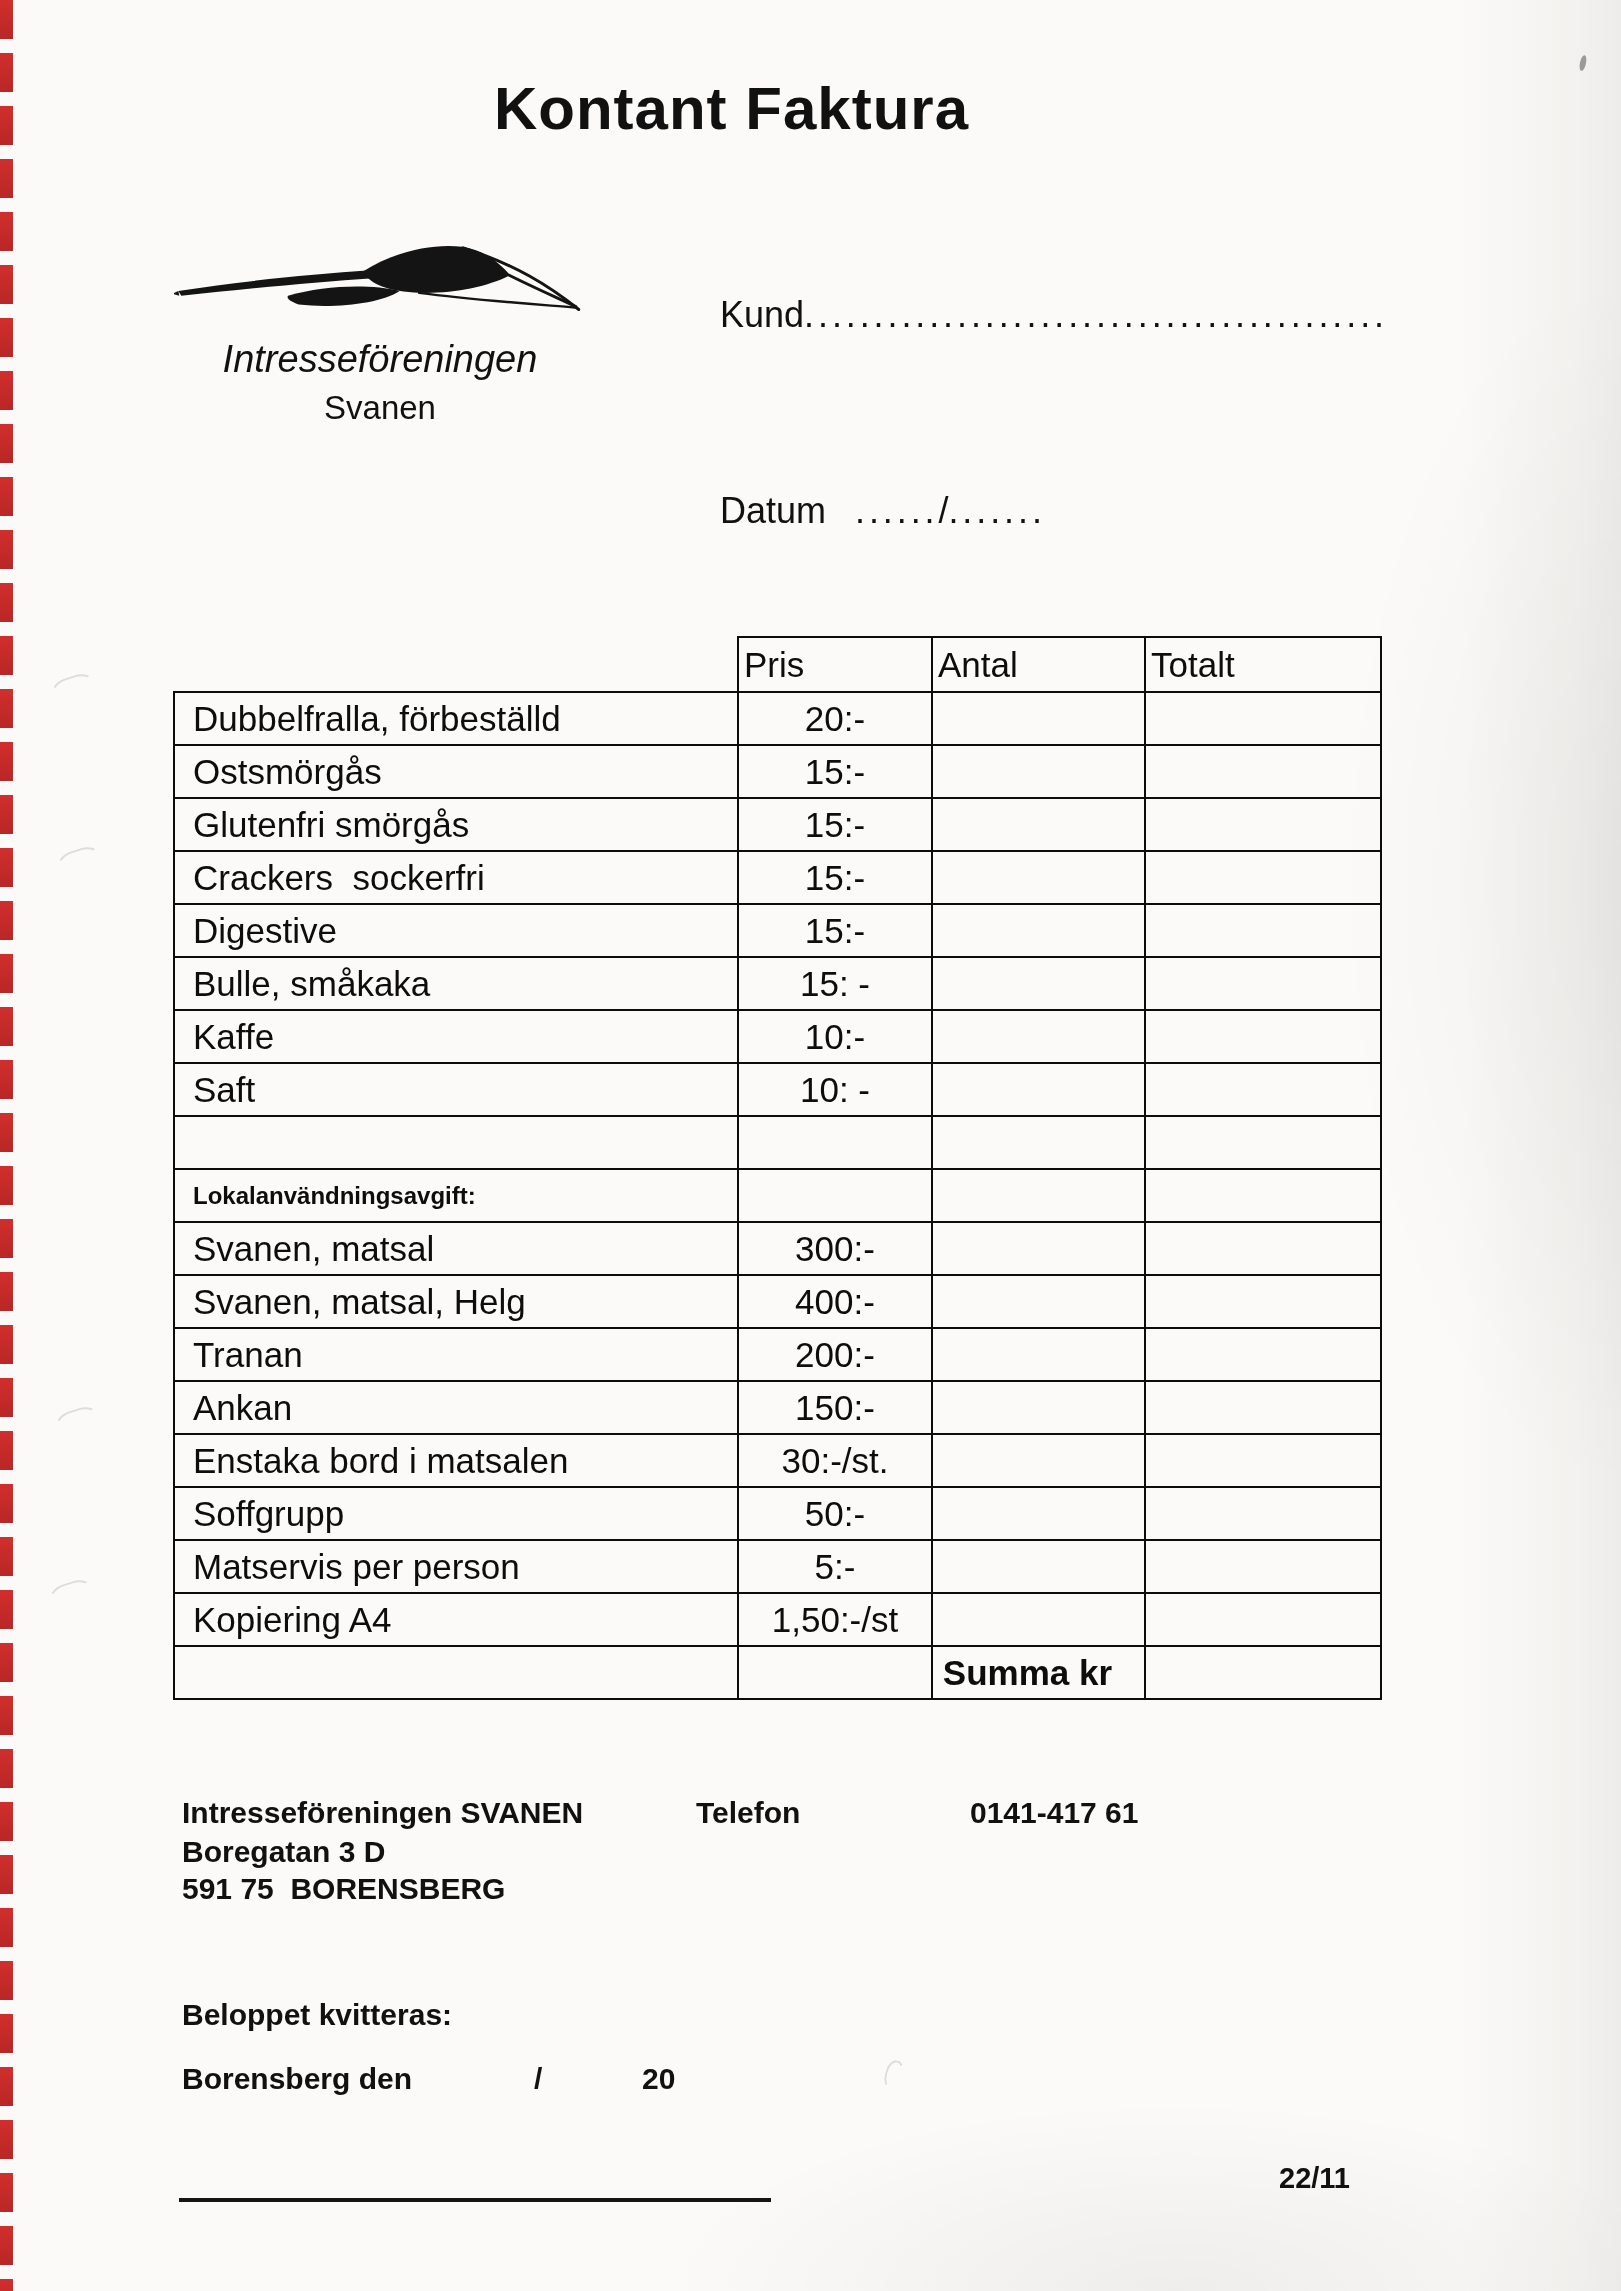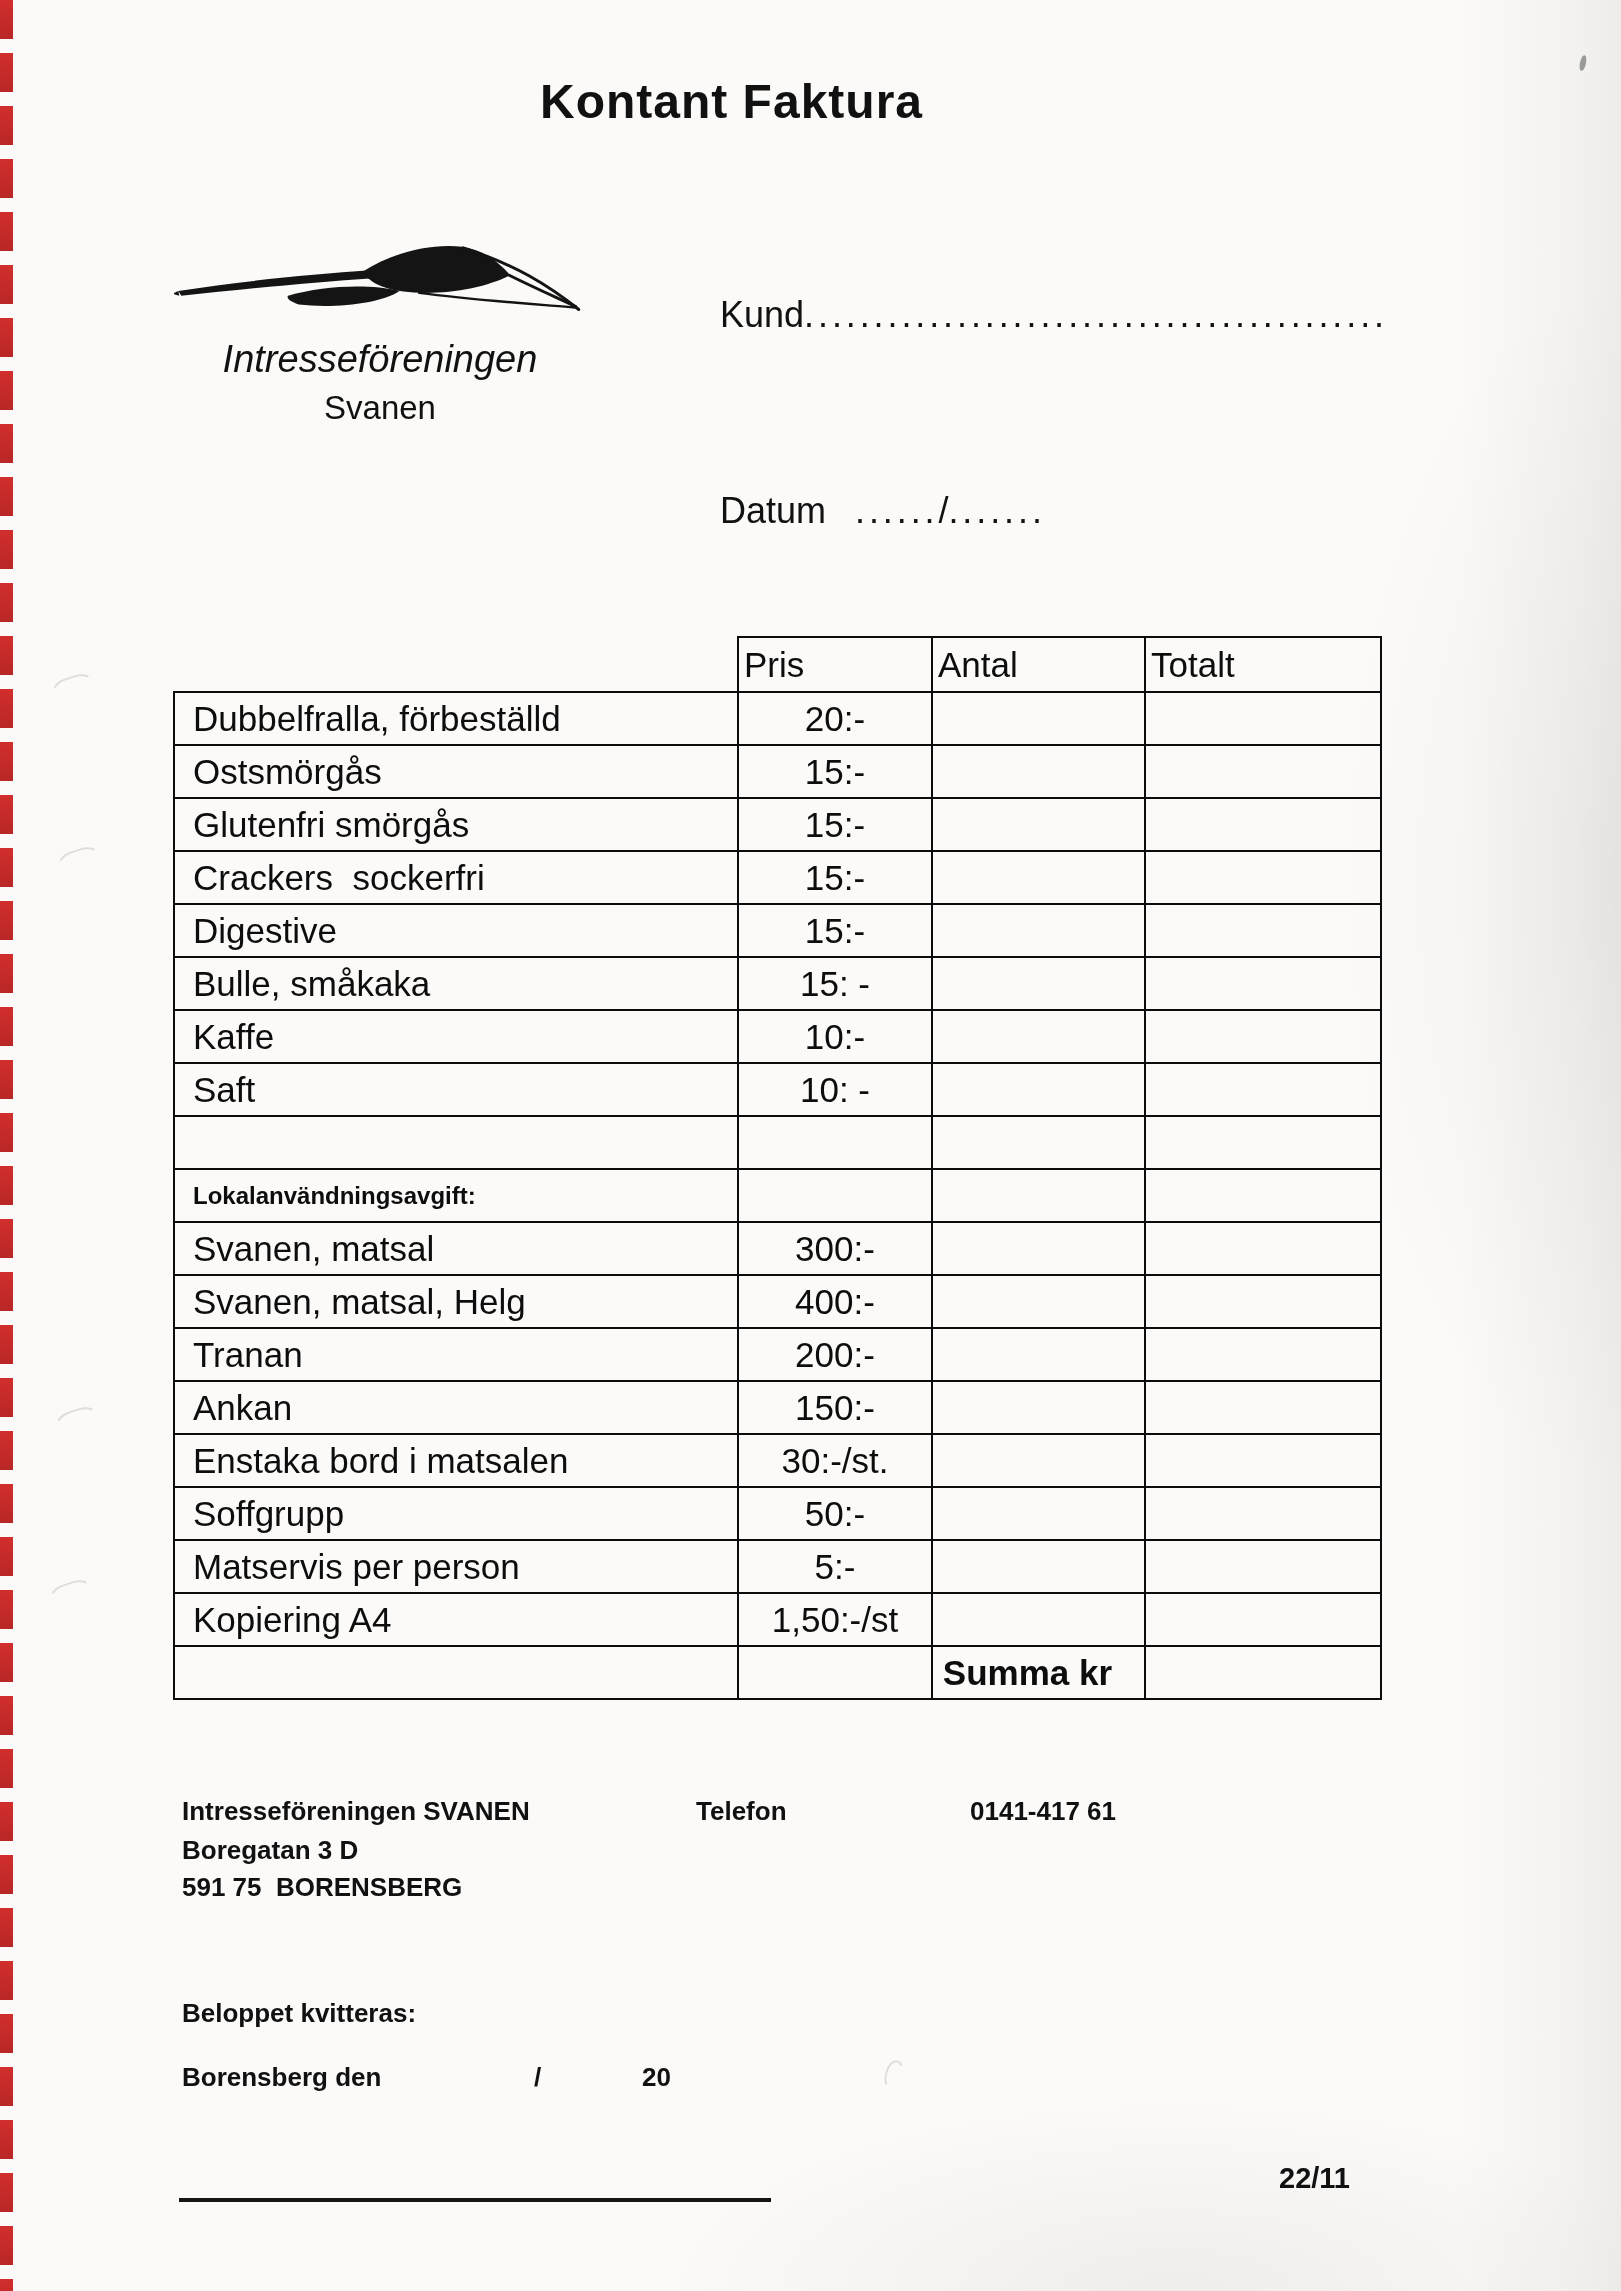--- a/index.html
+++ b/index.html
@@ -27,21 +27,21 @@
     position:absolute;width:43px;height:27.4px;
     border:2px solid #cfcfcb;
     border-color:#cfcfcb transparent transparent transparent;
     border-radius:50% / 62%;
     opacity:.65;transform:rotate(-18deg);
   }
   .speck{position:absolute;background:#9a9a98;border-radius:50%;}
 
   .page-title{
     position:absolute;left:0;top:74px;width:1463px;
-    text-align:center;font-size:48px;font-weight:700;letter-spacing:1px;
+    text-align:center;font-size:60px;font-weight:700;letter-spacing:1px;
   }
   .logo-wrap{position:absolute;left:174px;top:239px;width:412px;}
   .logo-svg{display:block;width:412px;height:93px;}
   .org-italic{display:block;text-align:center;font-style:italic;font-size:38px;margin-top:5.9px;}
   .org-sub{display:block;text-align:center;font-size:33px;margin-top:7.8px;}
 
   .kund-line{position:absolute;left:720px;top:294px;font-size:36px;white-space:nowrap;}
   .datum-line{position:absolute;left:720px;top:490px;font-size:36px;white-space:nowrap;}
   .dots{letter-spacing:3.9px;}
   .gap-sm{display:inline-block;width:29px;}
@@ -56,21 +56,21 @@
   .price-table tr.hdr{height:55px;}
   td.bordered{border:2.9px solid #0c0c0c;}
   td.ghost{border:none;background:transparent;}
   td.c-label{padding-left:18px;white-space:pre;}
   td.c-pris{text-align:center;}
   td.c-antal{padding-left:9.8px;}
   td.hdr-cell{padding-left:5px;}
   .section-lbl{font-weight:700;font-size:24px;}
   .summa-lbl{font-weight:700;margin-left:34px;}
 
-  .f-bold{position:absolute;font-weight:700;font-size:26px;white-space:pre;}
+  .f-bold{position:absolute;font-weight:700;font-size:30px;white-space:pre;}
   .sig-line{position:absolute;left:179px;top:2198px;width:592px;height:3.9px;background:#151515;}
   .page-ref{position:absolute;left:1279px;top:2162px;font-weight:700;font-size:29px;}
   .squiggle{
     position:absolute;left:885px;top:2060px;width:13.7px;height:25.5px;
     border:2px solid #b9b9b6;border-color:#b9b9b6 transparent transparent #b9b9b6;
     border-radius:50%;opacity:.45;transform:rotate(14deg);
   }
 </style>
 </head>
 <body>

